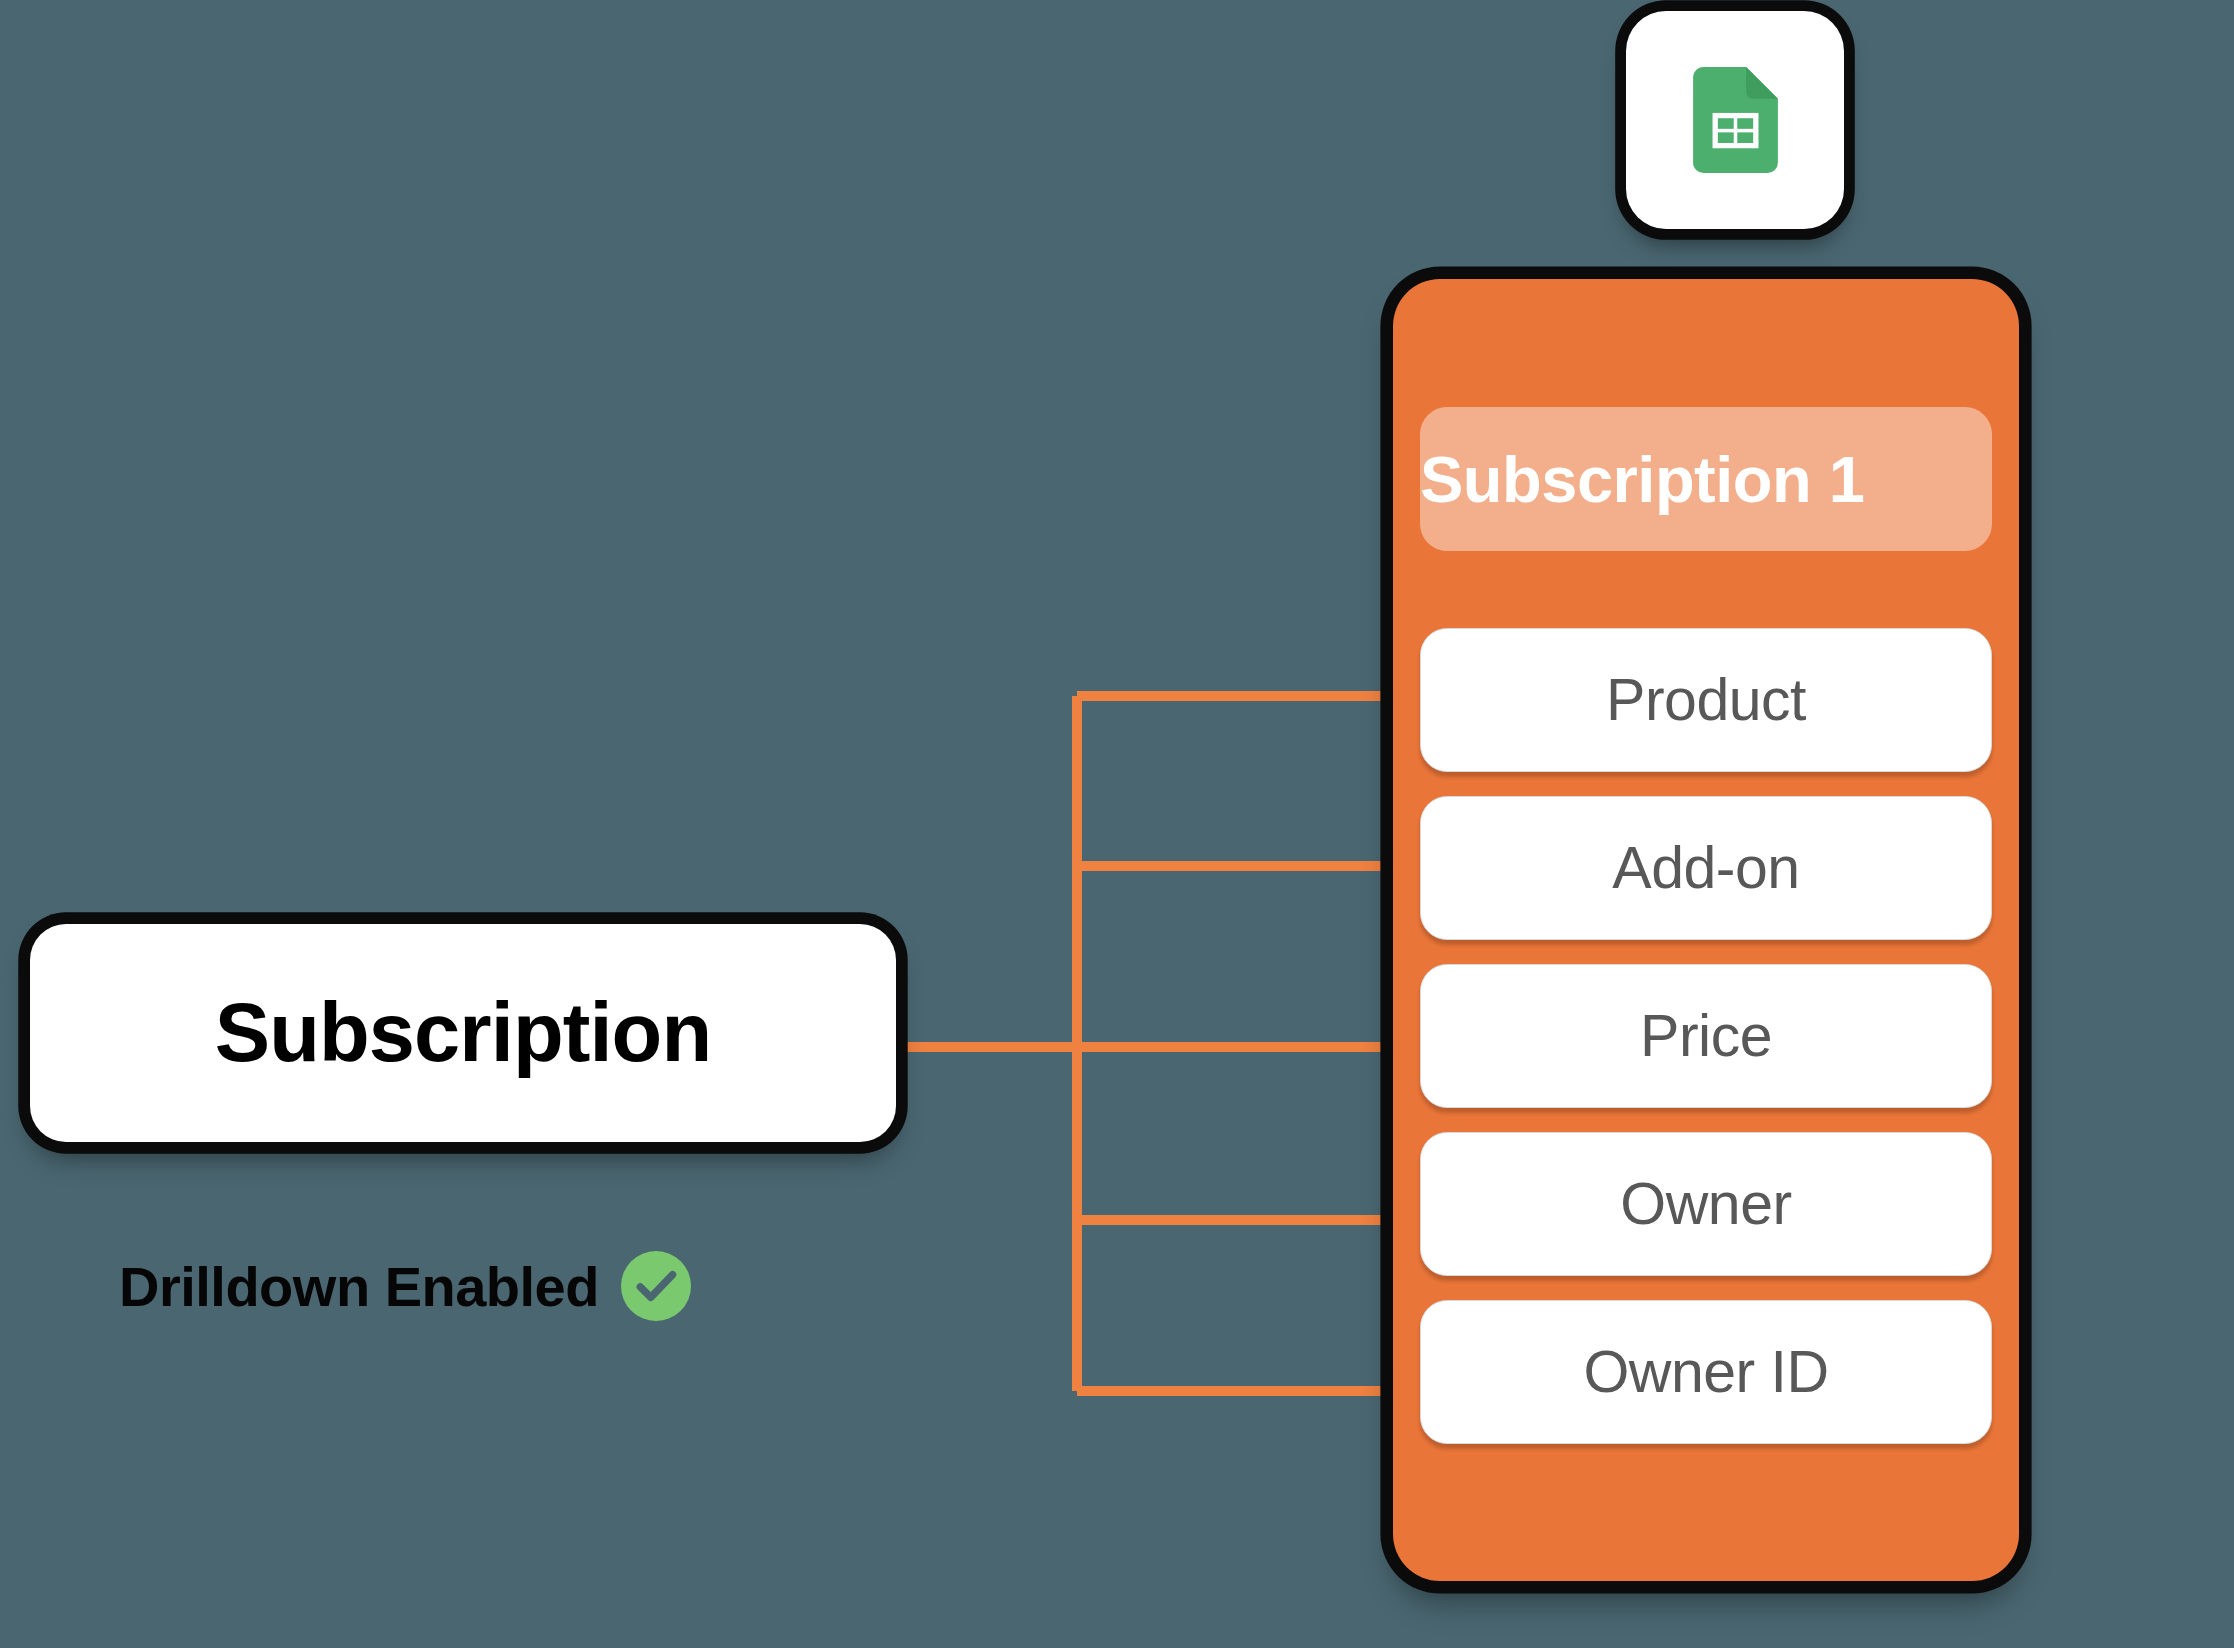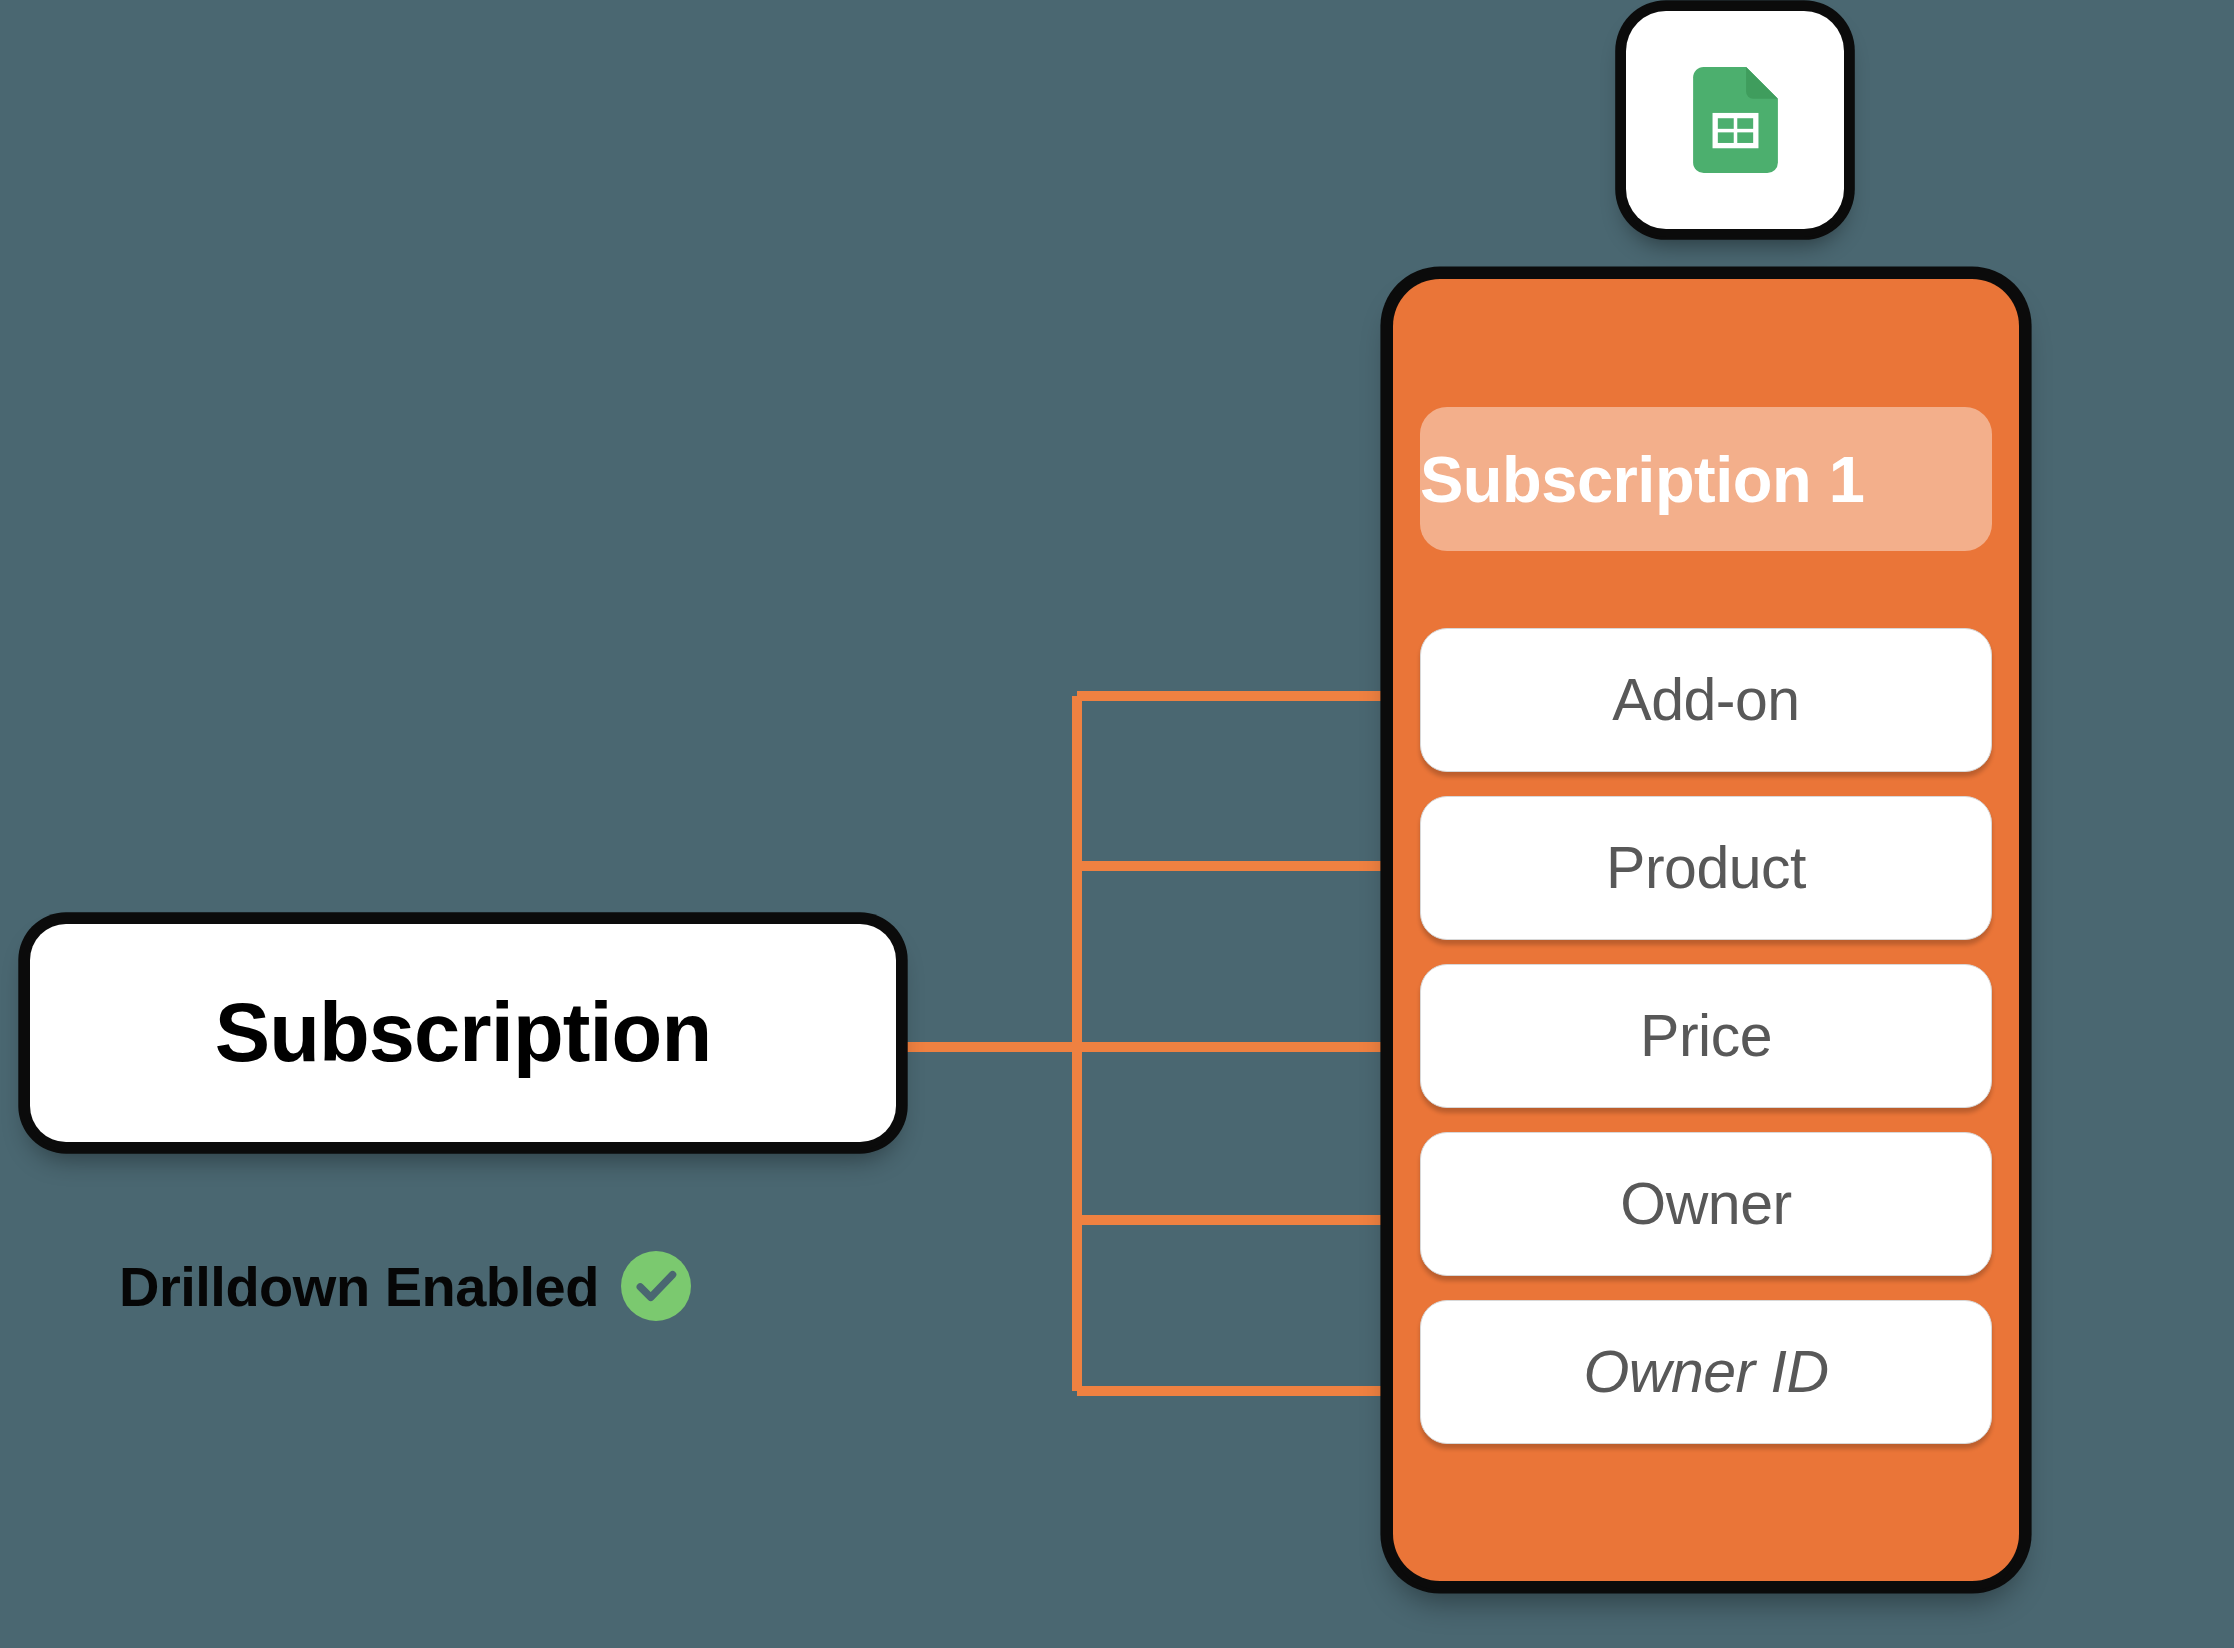--- a/index.html
+++ b/index.html
@@ -53,21 +53,21 @@
     border:0.9px solid #d8d8d8;
     box-shadow:0 4.5px 4.5px rgba(0,0,0,0.20);
     display:flex;align-items:center;justify-content:center;
     color:#585858;
     font-size:59px;
     font-weight:500;
     letter-spacing:-0.5px;
     margin-bottom:24px;
     box-sizing:border-box;
   }
-  .field-chip:last-child{margin-bottom:0;font-style:italic;}
+  .field-chip:last-child{margin-bottom:0;}
 
   
   .entity-box{
     position:absolute;
     left:30px;top:924px;width:866px;height:218px;
     background:#ffffff;
     border-radius:36px;
     box-shadow:0 8px 0 0 #0b0b0b, 0 0 0 11.7px #0b0b0b, 0 16px 27px rgba(0,0,0,.42);
     display:flex;align-items:center;justify-content:center;
     color:#000000;
@@ -122,22 +122,22 @@
       <rect x="14" y="29" width="9" height="6" fill="#4caf6e"></rect>
       <rect x="25" y="29" width="9" height="6" fill="#4caf6e"></rect>
       <rect x="14" y="37" width="9" height="6" fill="#4caf6e"></rect>
       <rect x="25" y="37" width="9" height="6" fill="#4caf6e"></rect>
     </svg>
   </div>
 
   <div class="record-panel">
     <div class="record-title">Subscription 1</div>
     <div class="field-list">
+      <div class="field-chip">Product</div>
       <div class="field-chip">Add-on</div>
-      <div class="field-chip">Product</div>
       <div class="field-chip">Price</div>
       <div class="field-chip">Owner</div>
       <div class="field-chip">Owner ID</div>
     </div>
   </div>
 
   <div class="entity-box">Subscription</div>
 
   <div class="drilldown-row">
     <span class="drilldown-label">Drilldown Enabled</span>

